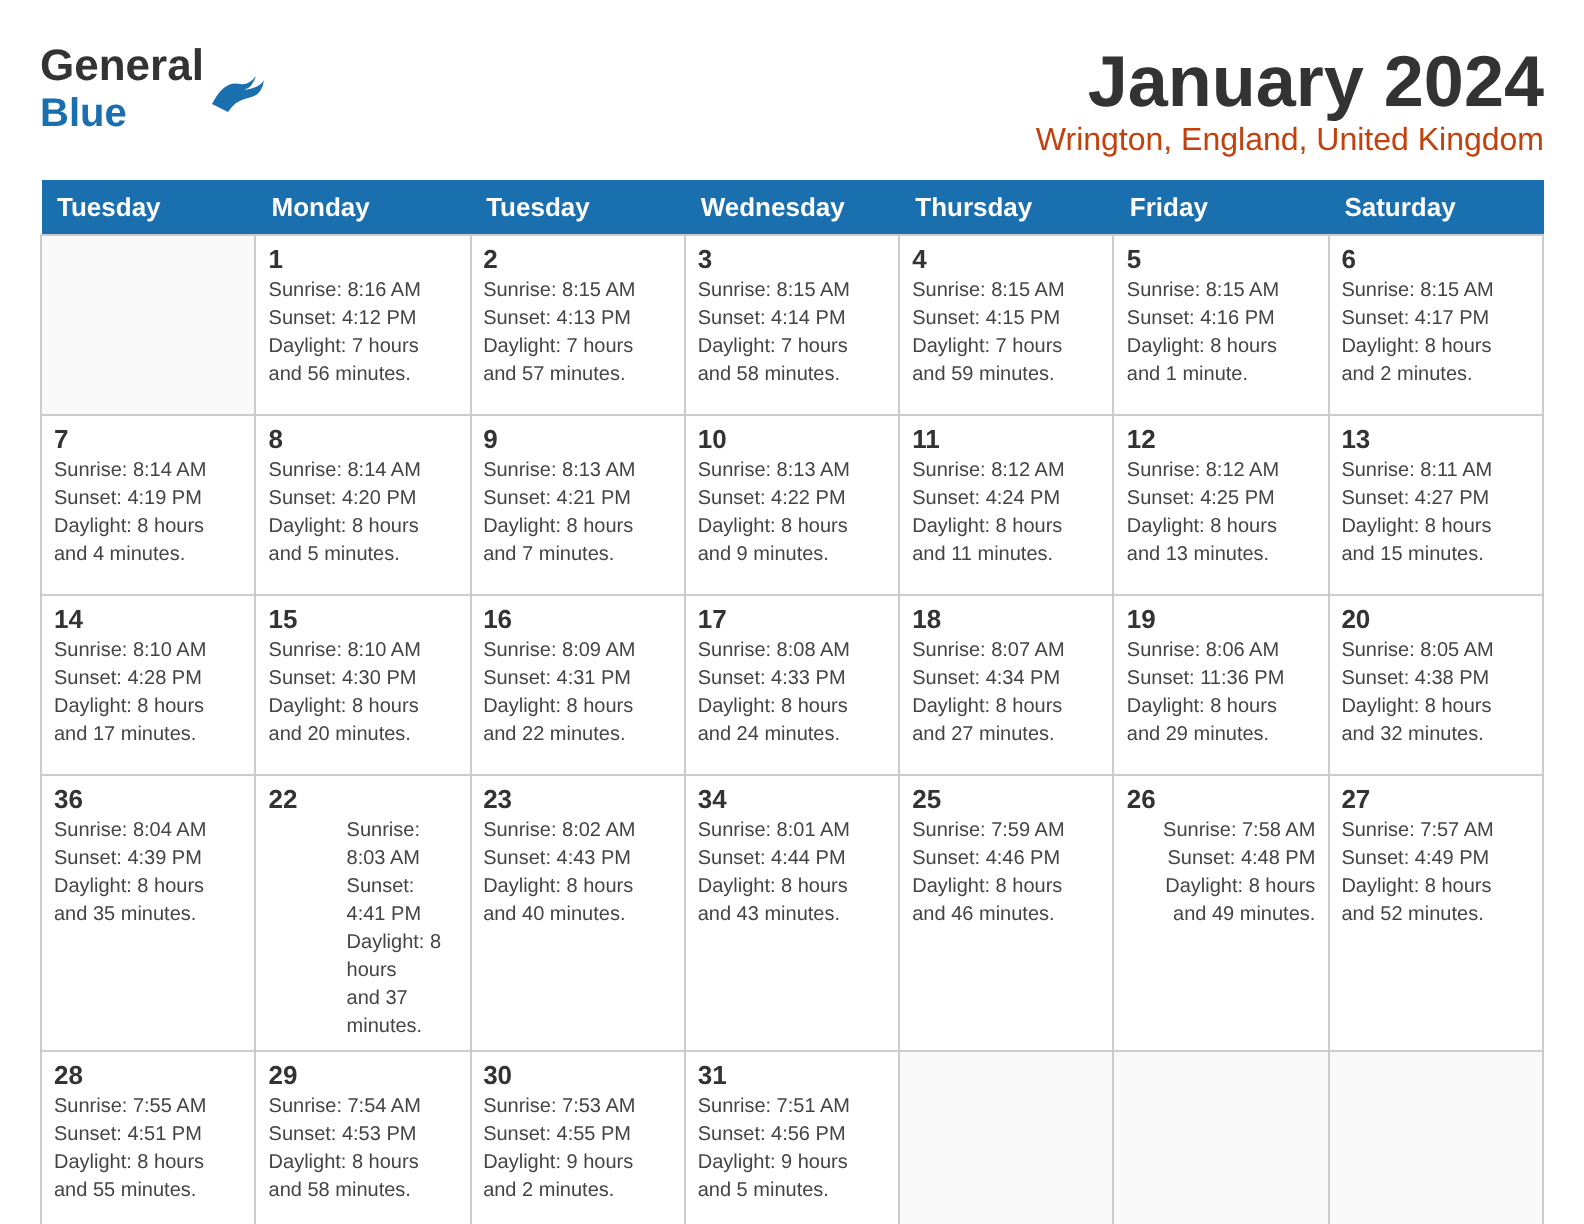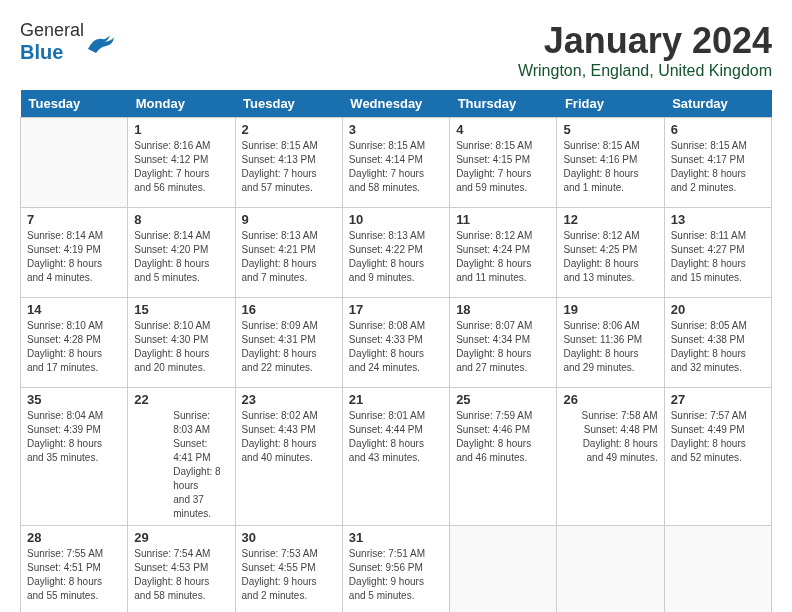--- a/index.html
+++ b/index.html
@@ -14,22 +14,22 @@
       display: flex;
       justify-content: space-between;
       align-items: flex-start;
       margin-bottom: 10px;
     }
     .logo {
       display: flex;
       align-items: center;
     }
     .logo-text-general {
-      font-size: 18px;
-      font-weight: normal;
+      font-size: 22px;
+      font-weight: bold;
       color: #333;
     }
     .logo-text-blue {
       font-size: 20px;
       font-weight: bold;
       color: #1a6faf;
     }
     .logo-bird {
       width: 28px;
       height: 22px;
@@ -38,21 +38,21 @@
     .title-area {
       text-align: right;
     }
     .month-title {
       font-size: 36px;
       font-weight: bold;
       color: #333;
     }
     .location-title {
       font-size: 16px;
-      color: #14532d;
+      color: #c2410c;
     }
     table {
       width: 100%;
       border-collapse: collapse;
       table-layout: fixed;
     }
     thead th {
       background-color: #1a6faf;
       color: #fff;
       text-align: left;
@@ -258,42 +258,42 @@
         <td>
           <span class="day-number">20</span>
           <div class="day-info" style="white-space: pre-line;">Sunrise: 8:05 AM
 Sunset: 4:38 PM
 Daylight: 8 hours
 and 32 minutes.</div>
         </td>
       </tr>
       <tr>
         <td>
-          <span class="day-number">35</span>
+          <span class="day-number">36</span>
           <div class="day-info" style="white-space: pre-line;">Sunrise: 8:04 AM
 Sunset: 4:39 PM
 Daylight: 8 hours
 and 35 minutes.</div>
         </td>
         <td>
           <span class="day-number">22</span>
           <div class="day-info" style="white-space: pre-line; margin-left: 39px;">Sunrise: 8:03 AM
 Sunset: 4:41 PM
 Daylight: 8 hours
 and 37 minutes.</div>
         </td>
         <td>
           <span class="day-number">23</span>
           <div class="day-info" style="white-space: pre-line;">Sunrise: 8:02 AM
 Sunset: 4:43 PM
 Daylight: 8 hours
 and 40 minutes.</div>
         </td>
         <td>
-          <span class="day-number">21</span>
+          <span class="day-number">34</span>
           <div class="day-info" style="white-space: pre-line;">Sunrise: 8:01 AM
 Sunset: 4:44 PM
 Daylight: 8 hours
 and 43 minutes.</div>
         </td>
         <td>
           <span class="day-number">25</span>
           <div class="day-info" style="white-space: pre-line;">Sunrise: 7:59 AM
 Sunset: 4:46 PM
 Daylight: 8 hours
@@ -332,21 +332,21 @@
         <td>
           <span class="day-number">30</span>
           <div class="day-info" style="white-space: pre-line;">Sunrise: 7:53 AM
 Sunset: 4:55 PM
 Daylight: 9 hours
 and 2 minutes.</div>
         </td>
         <td>
           <span class="day-number">31</span>
           <div class="day-info" style="white-space: pre-line;">Sunrise: 7:51 AM
-Sunset: 9:56 PM
+Sunset: 4:56 PM
 Daylight: 9 hours
 and 5 minutes.</div>
         </td>
         <td class="empty"></td>
         <td class="empty"></td>
         <td class="empty"></td>
       </tr>
     </tbody>
 </table>
 

